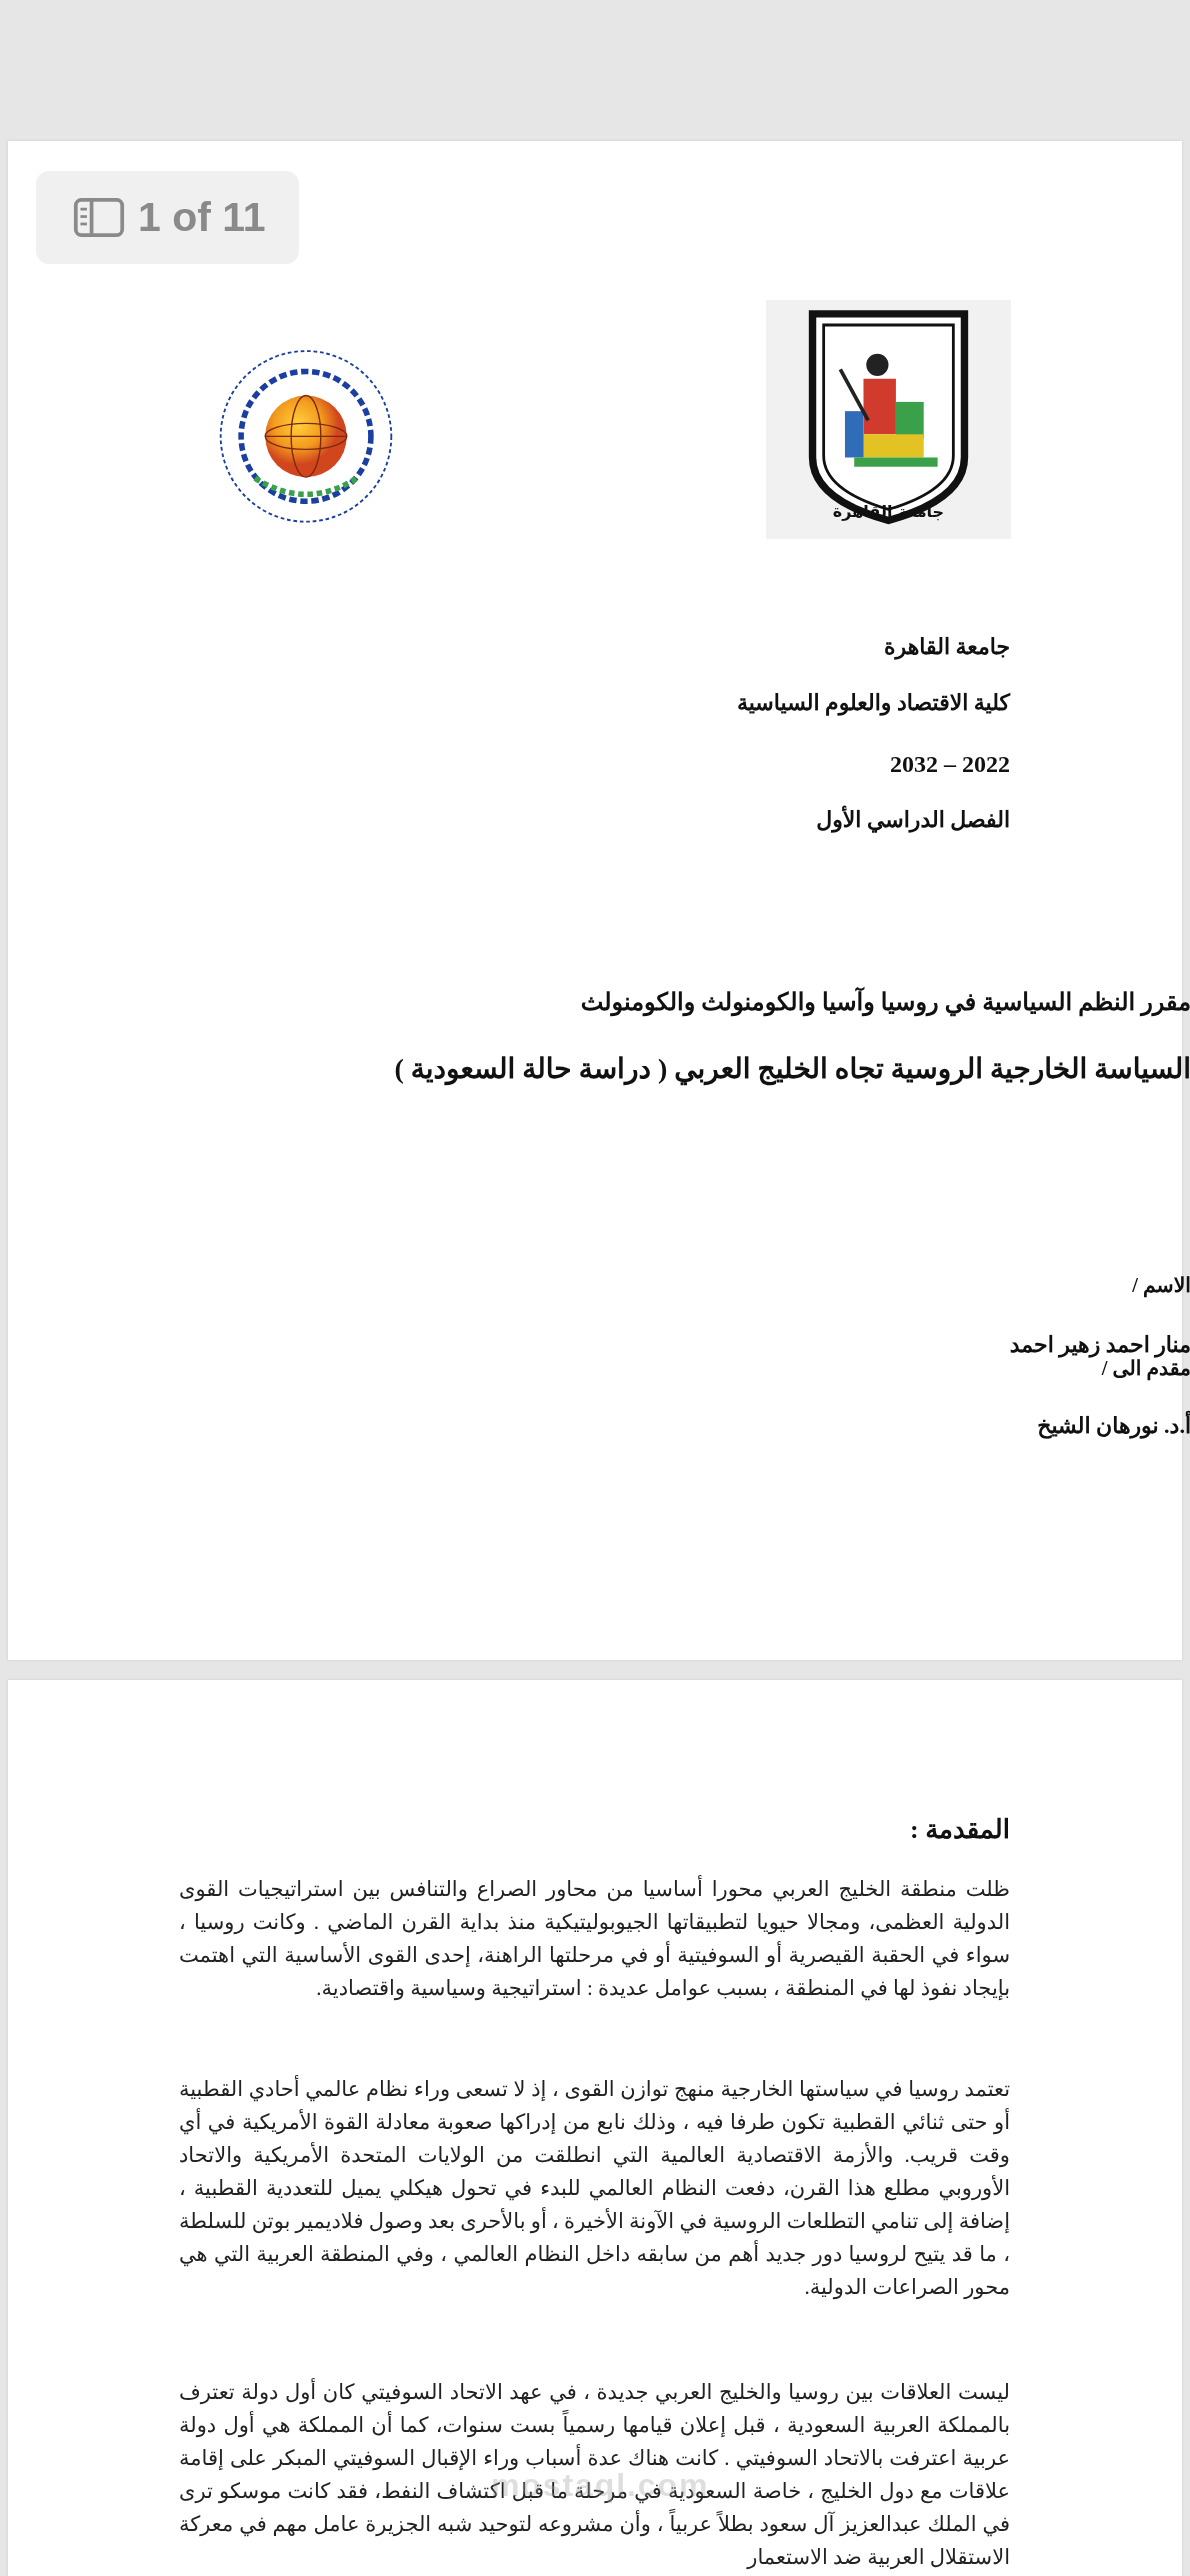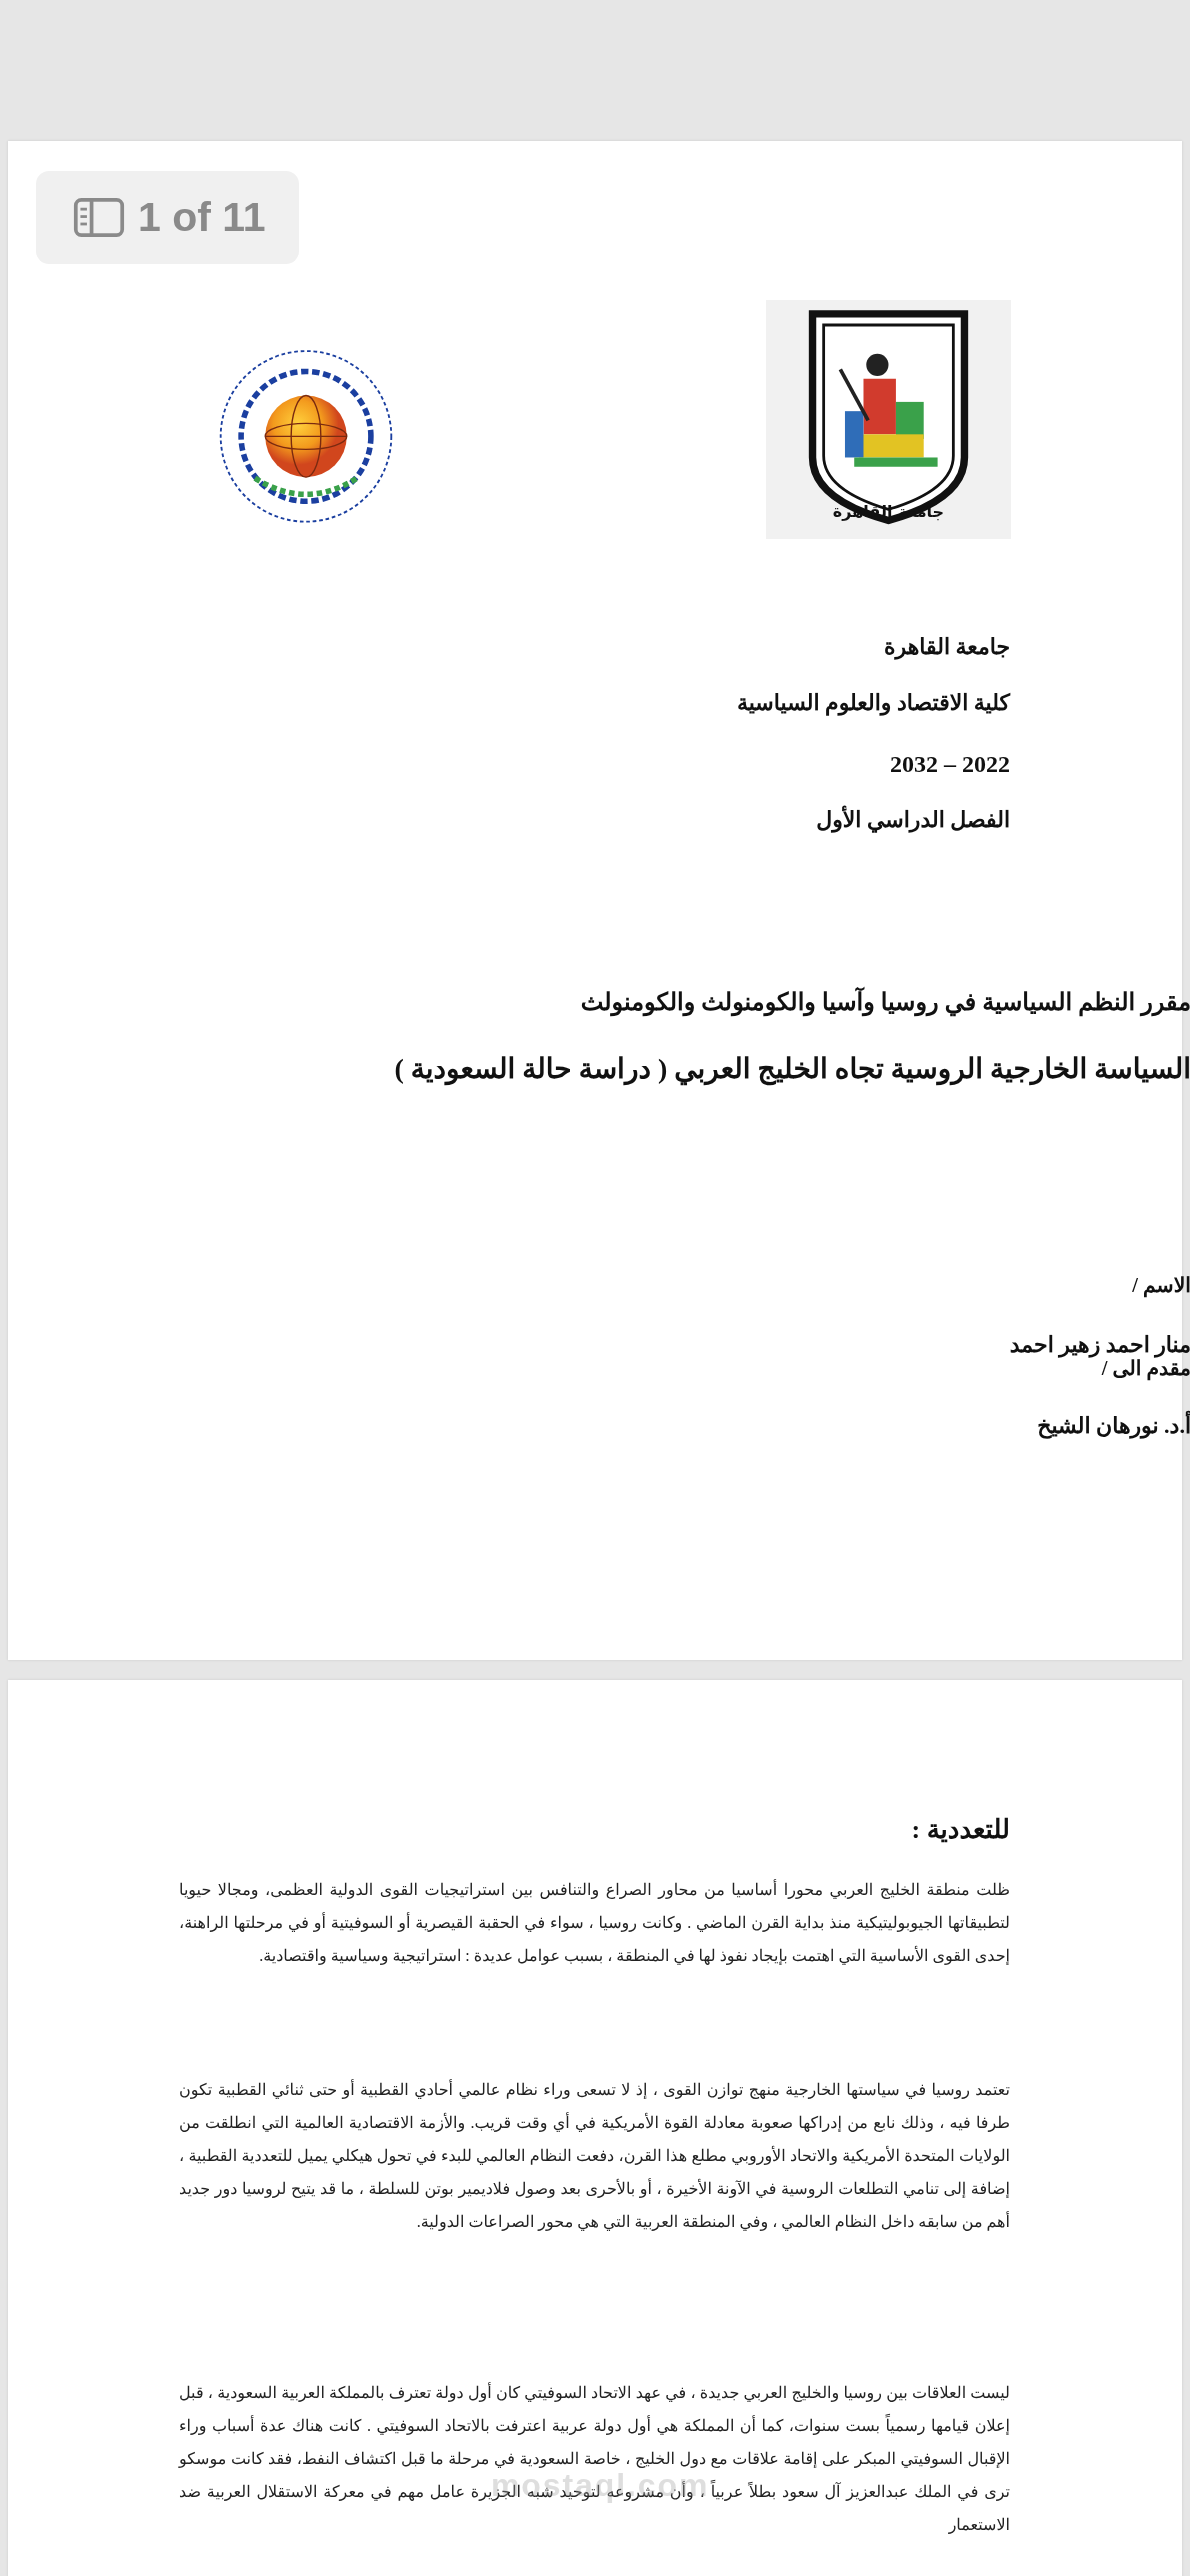--- a/index.html
+++ b/index.html
@@ -47,21 +47,21 @@
   .center-line {
     position: absolute; left: 0; right: 0; text-align: right;
     font-weight: bold; color: #111;
   }
 
   .p2-heading {
     position: absolute; top: 1814px; right: 181px; font-size: 26px; font-weight: bold; color: #111;
   }
   .para {
     position: absolute; left: 179px; right: 181px;
-    font-size: 16px; line-height: 33px; text-align: justify;
+    font-size: 21px; line-height: 33px; text-align: justify;
     color: #222; direction: rtl;
   }
   .watermark {
     position: absolute; left: 491px; top: 2467px;
     font-family: "Liberation Sans", sans-serif; font-size: 32px; color: rgba(160,160,160,0.35);
     font-weight: bold; letter-spacing: 1.9px;
   }
 </style>
 </head>
 <body>
@@ -121,20 +121,20 @@
 <div class="center-line rtl" style="top:988px; font-size:24px;">مقرر النظم السياسية في روسيا وآسيا والكومنولث والكومنولث</div>
 <div class="center-line rtl" style="top:1052px; font-size:28px;">السياسة الخارجية الروسية تجاه الخليج العربي ( دراسة حالة السعودية )</div>
 
 <div class="center-line rtl" style="top:1239px; font-size:20.4px;margin-top:34px;">الاسم /</div>
 <div class="center-line rtl" style="top:1332px; font-size:22px;">منار احمد زهير احمد</div>
 <div class="center-line rtl" style="top:1356px; font-size:20.4px;">مقدم الى /</div>
 <div class="center-line rtl" style="top:1413px; font-size:22px;">أ.د. نورهان الشيخ</div>
 
 <div class="page" id="page2"></div>
 
-<div class="p2-heading rtl">للتعددية :</div>
+<div class="p2-heading rtl">المقدمة :</div>
 
 <div class="para" style="top:1873px;">ظلت منطقة الخليج العربي محورا أساسيا من محاور الصراع والتنافس بين استراتيجيات القوى الدولية العظمى، ومجالا حيويا لتطبيقاتها الجيوبوليتيكية منذ بداية القرن الماضي . وكانت روسيا ، سواء في الحقبة القيصرية أو السوفيتية أو في مرحلتها الراهنة، إحدى القوى الأساسية التي اهتمت بإيجاد نفوذ لها في المنطقة ، بسبب عوامل عديدة : استراتيجية وسياسية واقتصادية.</div>
 <div class="para" style="top:2073px;">تعتمد روسيا في سياستها الخارجية منهج توازن القوى ، إذ لا تسعى وراء نظام عالمي أحادي القطبية أو حتى ثنائي القطبية تكون طرفا فيه ، وذلك نابع من إدراكها صعوبة معادلة القوة الأمريكية في أي وقت قريب. والأزمة الاقتصادية العالمية التي انطلقت من الولايات المتحدة الأمريكية والاتحاد الأوروبي مطلع هذا القرن، دفعت النظام العالمي للبدء في تحول هيكلي يميل للتعددية القطبية ، إضافة إلى تنامي التطلعات الروسية في الآونة الأخيرة ، أو بالأحرى بعد وصول فلاديمير بوتن للسلطة ، ما قد يتيح لروسيا دور جديد أهم من سابقه داخل النظام العالمي ، وفي المنطقة العربية التي هي محور الصراعات الدولية.</div>
 <div class="para" style="top:2376px;">ليست العلاقات بين روسيا والخليج العربي جديدة ، في عهد الاتحاد السوفيتي كان أول دولة تعترف بالمملكة العربية السعودية ، قبل إعلان قيامها رسمياً بست سنوات، كما أن المملكة هي أول دولة عربية اعترفت بالاتحاد السوفيتي . كانت هناك عدة أسباب وراء الإقبال السوفيتي المبكر على إقامة علاقات مع دول الخليج ، خاصة السعودية في مرحلة ما قبل اكتشاف النفط، فقد كانت موسكو ترى في الملك عبدالعزيز آل سعود بطلاً عربياً ، وأن مشروعه لتوحيد شبه الجزيرة عامل مهم في معركة الاستقلال العربية ضد الاستعمار</div>
 
 <div class="watermark">mostaql.com</div>
 
 
 </body></html>

